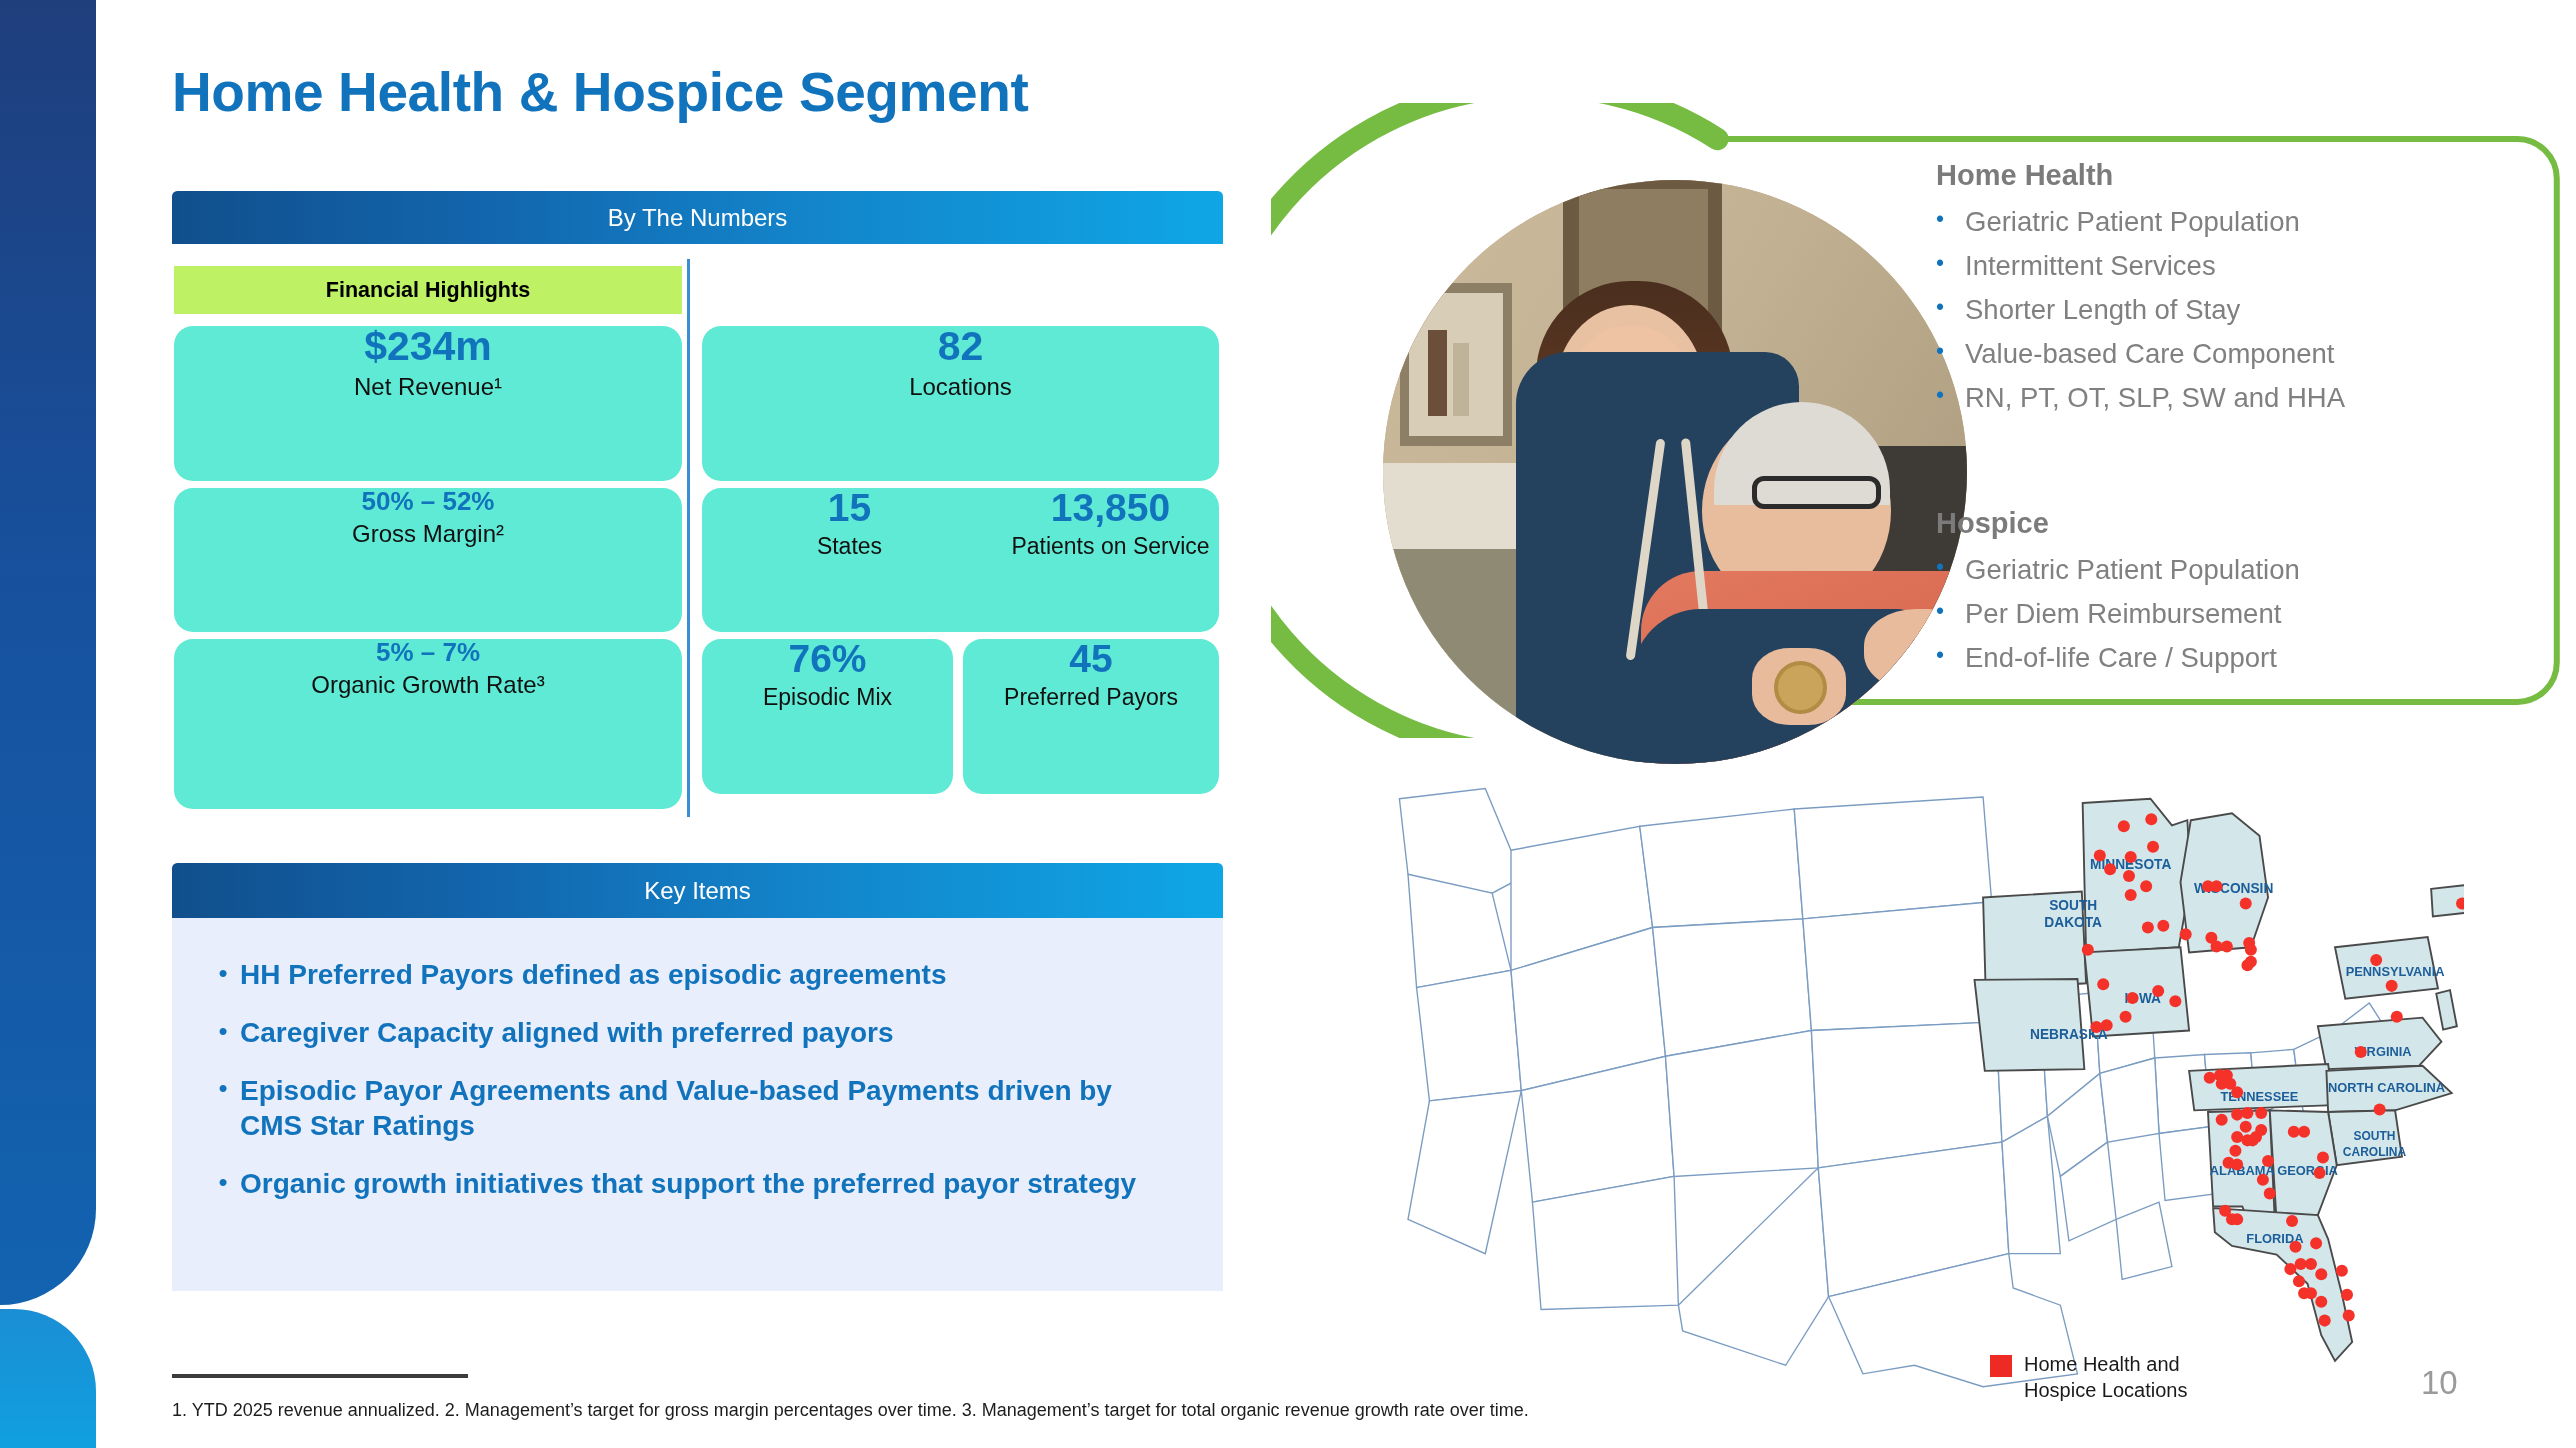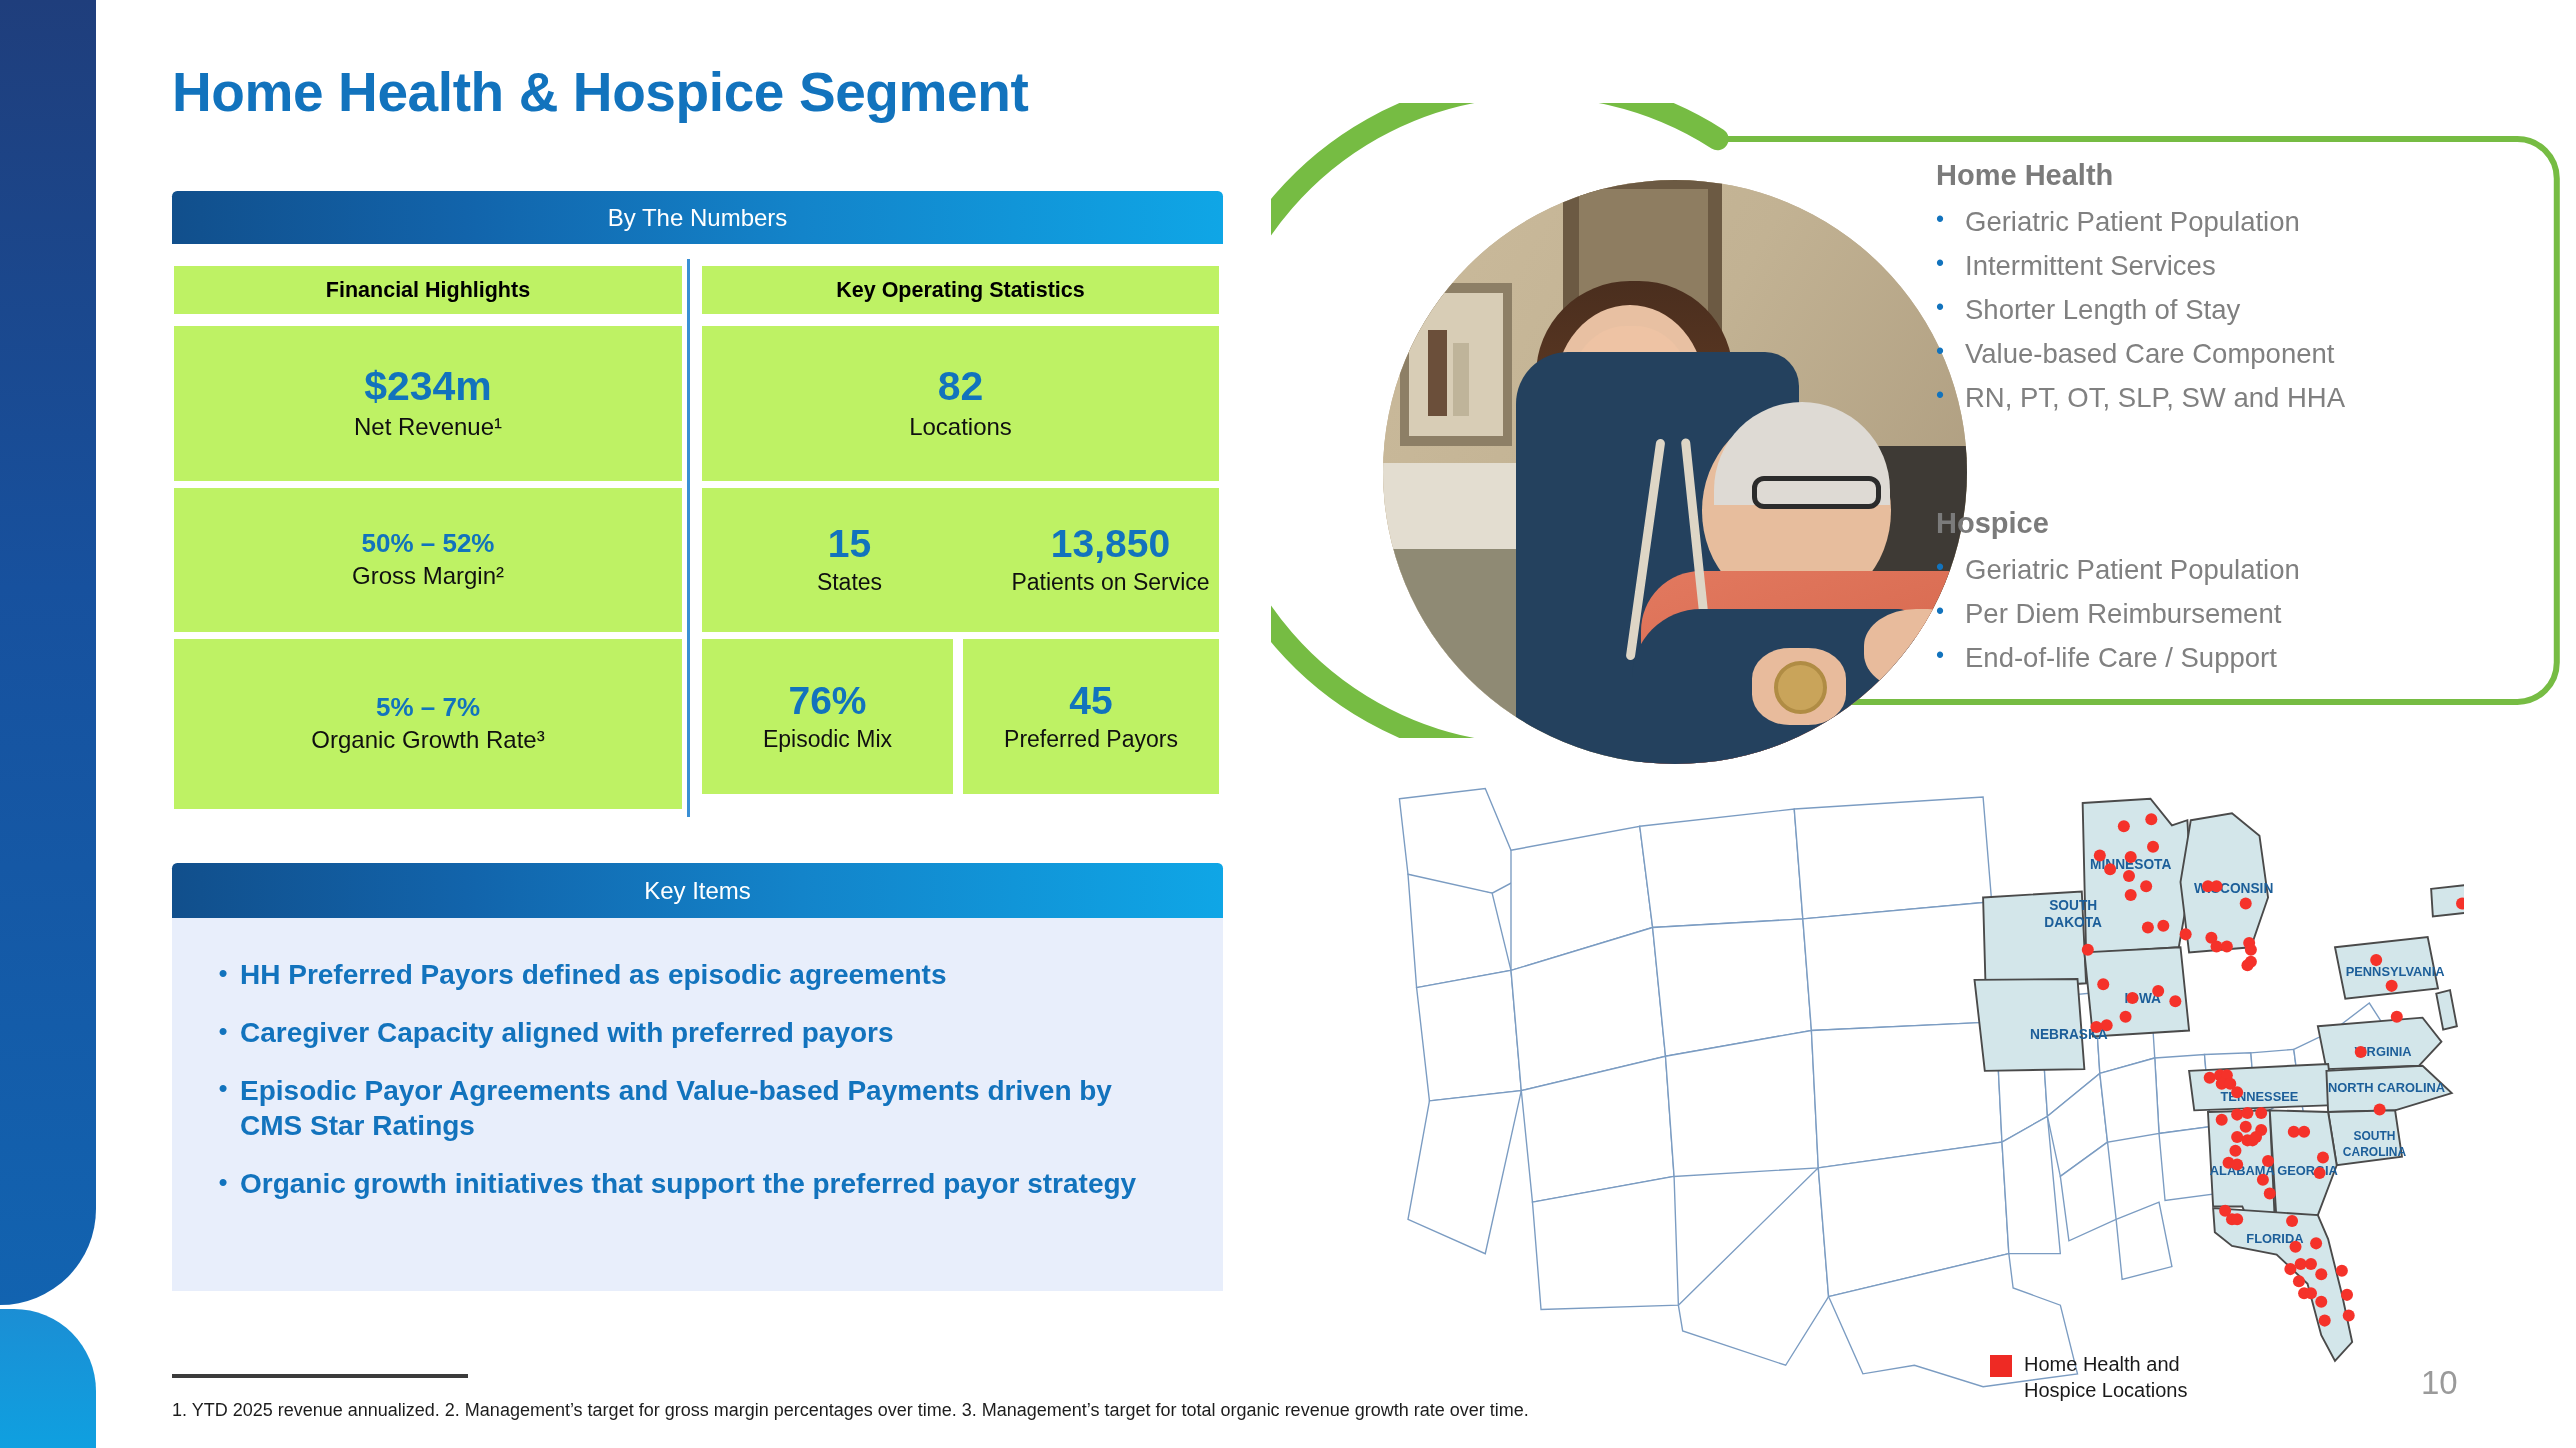--- a/index.html
+++ b/index.html
@@ -47,23 +47,23 @@
   }
   .subhead {
     position: absolute; height: 48px; background: #bef264;
     display: flex; align-items: center; justify-content: center;
     font-size: 21.5px; font-weight: bold; color: #000;
   }
   #sub-fin { left: 174px; top: 266px; width: 508px; }
   #sub-ops { left: 702px; top: 266px; width: 517px; }
 
   .cell {
-    position: absolute; background: #bef264;
+    position: absolute; background: #5eead4;
     display: flex; flex-direction: column;
-    align-items: center; justify-content: center;
+    align-items: center; justify-content: flex-start; border-radius: 19px;
   }
   .cell .big { color: #1273bd; font-weight: bold; line-height: 1.0; }
   .cell .lbl { color: #101010; margin-top: 6px; }
 
   
   #fin-0 { left: 174px; top: 326px; width: 508px; height: 155px; }
   #fin-1 { left: 174px; top: 488px; width: 508px; height: 144px; }
   #fin-2 { left: 174px; top: 639px; width: 508px; height: 170px; }
   #fin-0 .big { font-size: 41px; }
   #fin-0 .lbl { font-size: 24px; }
@@ -177,21 +177,20 @@
   <div class="leftbar-top"></div>
   <div class="leftbar-bot"></div>
 
   <div class="page-title">Home Health &amp; Hospice Segment</div>
 
   <div class="banner" id="numbers-banner">By The Numbers</div>
 
   <div class="tbl-col-divider"></div>
 
   <div class="subhead" id="sub-fin">Financial Highlights</div>
-  <div class="subhead" id="sub-ops">Key Operating Statistics</div>
 
   <div class="cell" id="fin-0">
     <div class="big">$234m</div>
     <div class="lbl">Net Revenue¹</div>
   </div>
   <div class="cell" id="fin-1">
     <div class="big">50% – 52%</div>
     <div class="lbl">Gross Margin²</div>
   </div>
   <div class="cell" id="fin-2">

